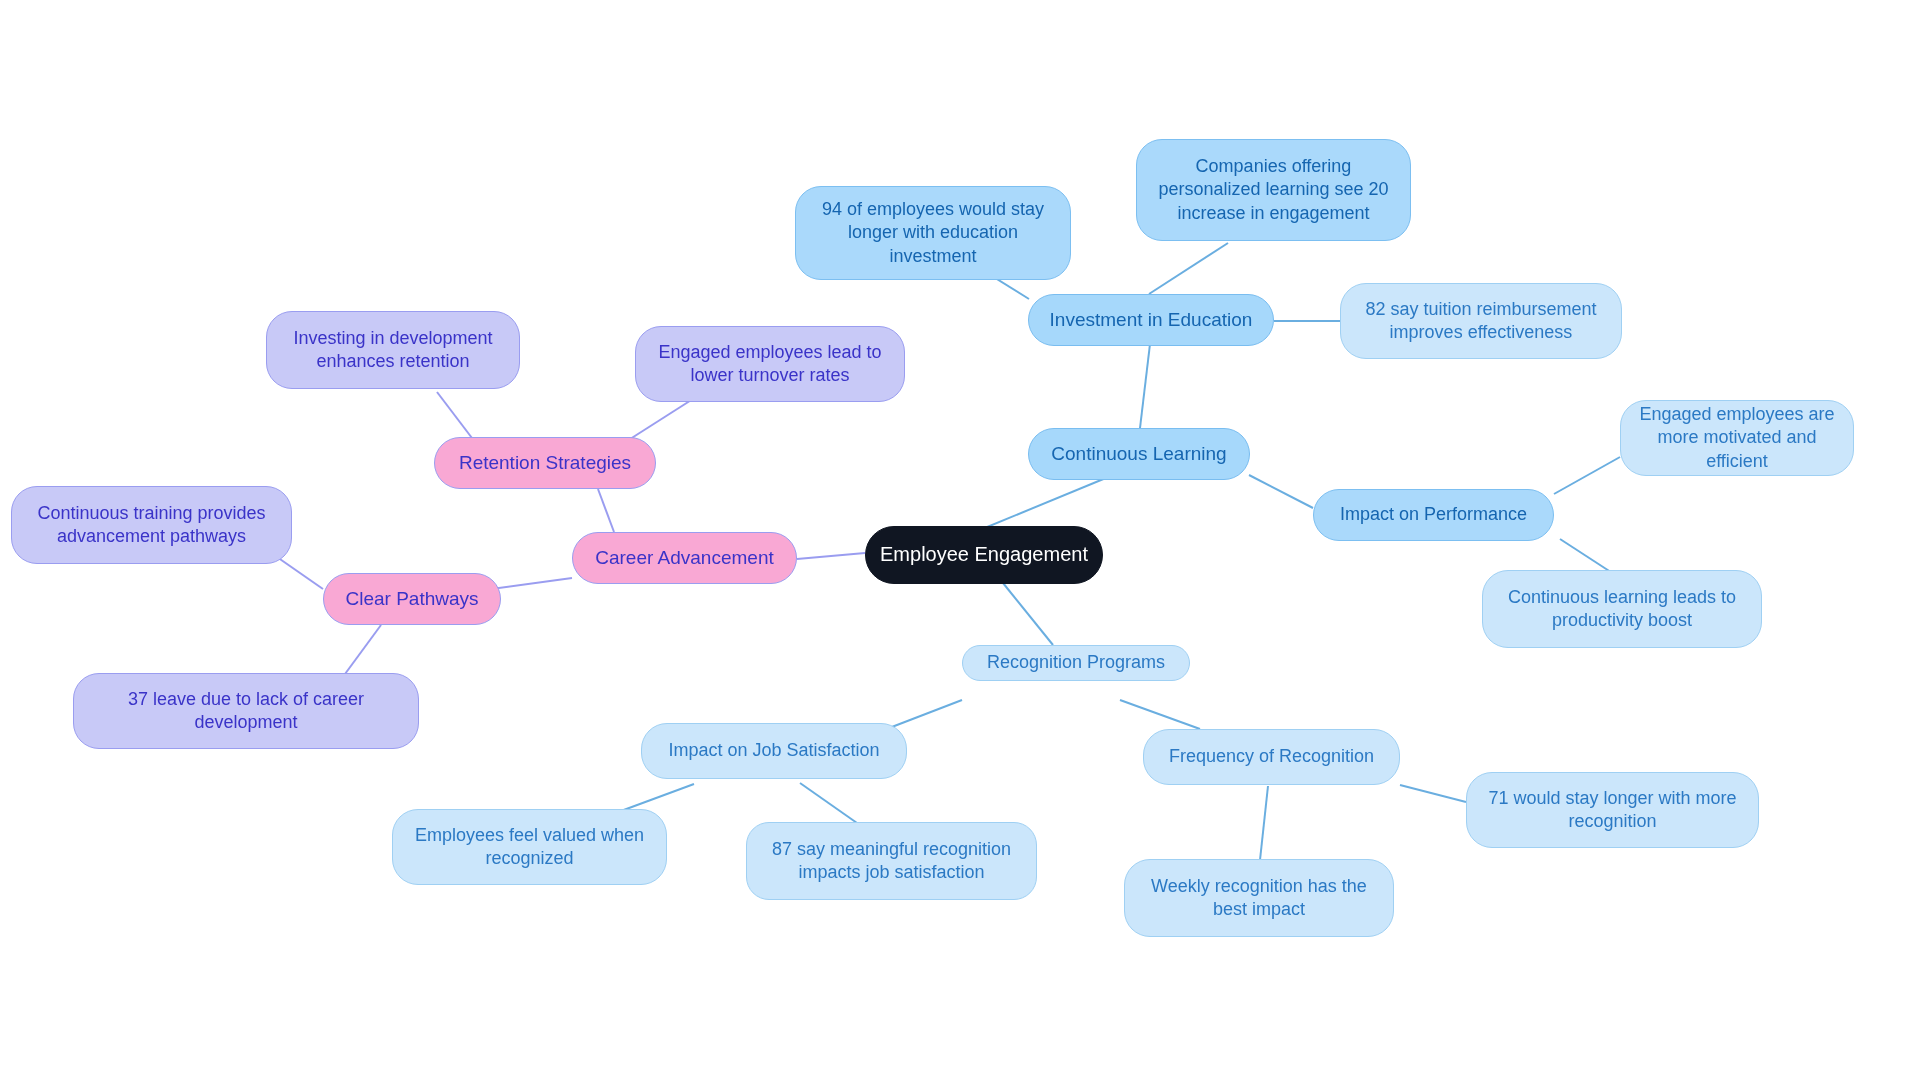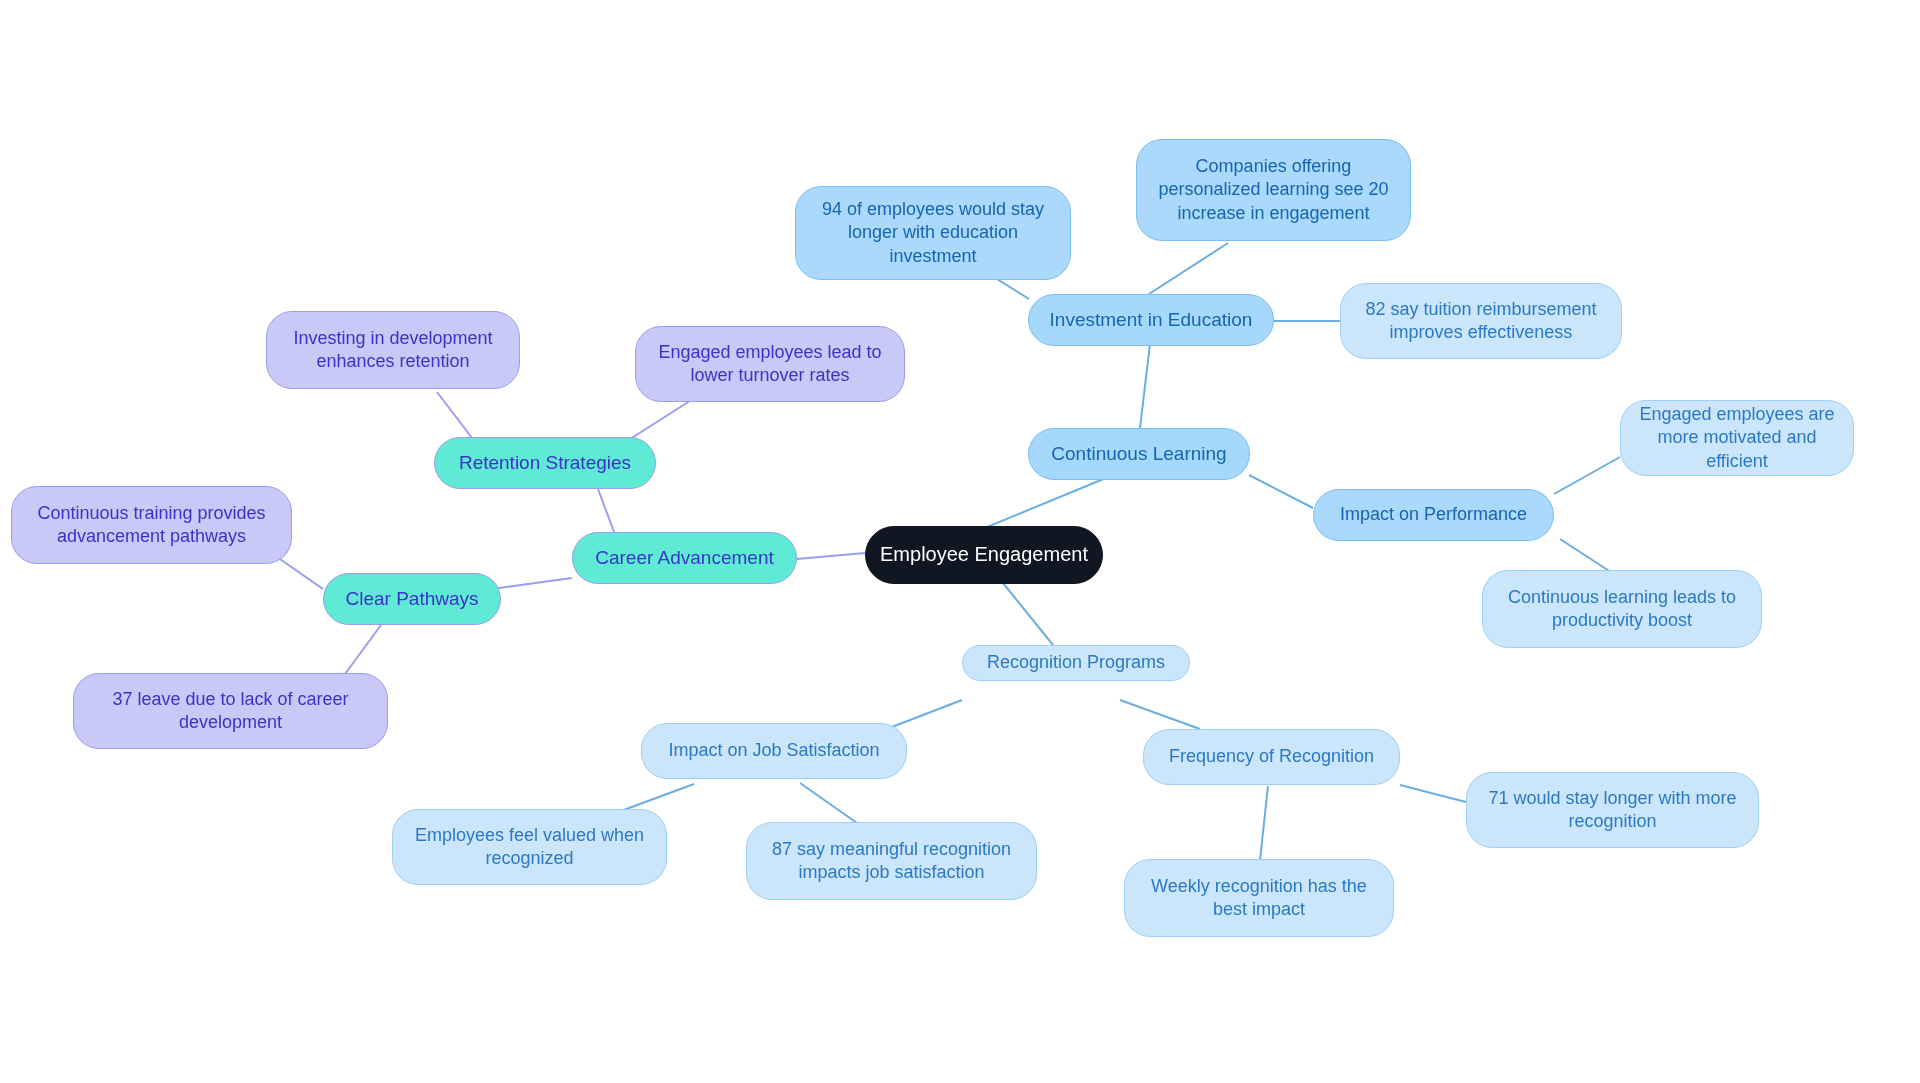--- a/index.html
+++ b/index.html
@@ -58,21 +58,21 @@
     color: #1565b0;
     font-size: 18px;
   }
   .node-leaf-blue-light {
     background: #cbe6fb;
     border-color: #9fd0f3;
     color: #2b79c4;
     font-size: 18px;
   }
   .node-branch-purple {
-    background: #5eead4;
+    background: #f9a8d4;
     border-color: #9a9df0;
     color: #3a33c8;
     font-size: 19px;
   }
   .node-leaf-purple {
     background: #c8c9f7;
     border-color: #9a9df0;
     color: #3a33c8;
     font-size: 18px;
   }
@@ -182,37 +182,37 @@
   </div>
 
   <div class="node node-branch-purple" style="left:323px; top:573px; width:178px; height:52px;">
     <span>Clear Pathways</span>
   </div>
 
   <div class="node node-leaf-purple" style="left:11px; top:470px; width:281px; height:78px;margin-top:16px;">
     <span>Continuous training provides advancement pathways</span>
   </div>
 
-  <div class="node node-leaf-purple" style="left:73px; top:673px; width:315px; height:76px;">
+  <div class="node node-leaf-purple" style="left:73px; top:673px; width:346px; height:76px;">
     <span>37 leave due to lack of career development</span>
   </div>
 
   <div class="node node-leaf-blue-light" style="left:962px; top:645px; width:228px; height:36px;">
     <span>Recognition Programs</span>
   </div>
 
   <div class="node node-leaf-blue-light" style="left:641px; top:723px; width:266px; height:56px;">
     <span>Impact on Job Satisfaction</span>
   </div>
 
   <div class="node node-leaf-blue-light" style="left:392px; top:809px; width:275px; height:76px;border-radius:26px;">
     <span>Employees feel valued when recognized</span>
   </div>
 
-  <div class="node node-leaf-blue-light" style="left:746px; top:822px; width:291px; height:78px;">
+  <div class="node node-leaf-blue-light" style="left:746px; top:822px; width:291px; height:78px;border-radius:23px;">
     <span>87 say meaningful recognition impacts job satisfaction</span>
   </div>
 
   <div class="node node-leaf-blue-light" style="left:1143px; top:729px; width:257px; height:56px;">
     <span>Frequency of Recognition</span>
   </div>
 
   <div class="node node-leaf-blue-light" style="left:1466px; top:772px; width:293px; height:76px;">
     <span>71 would stay longer with more recognition</span>
   </div>

